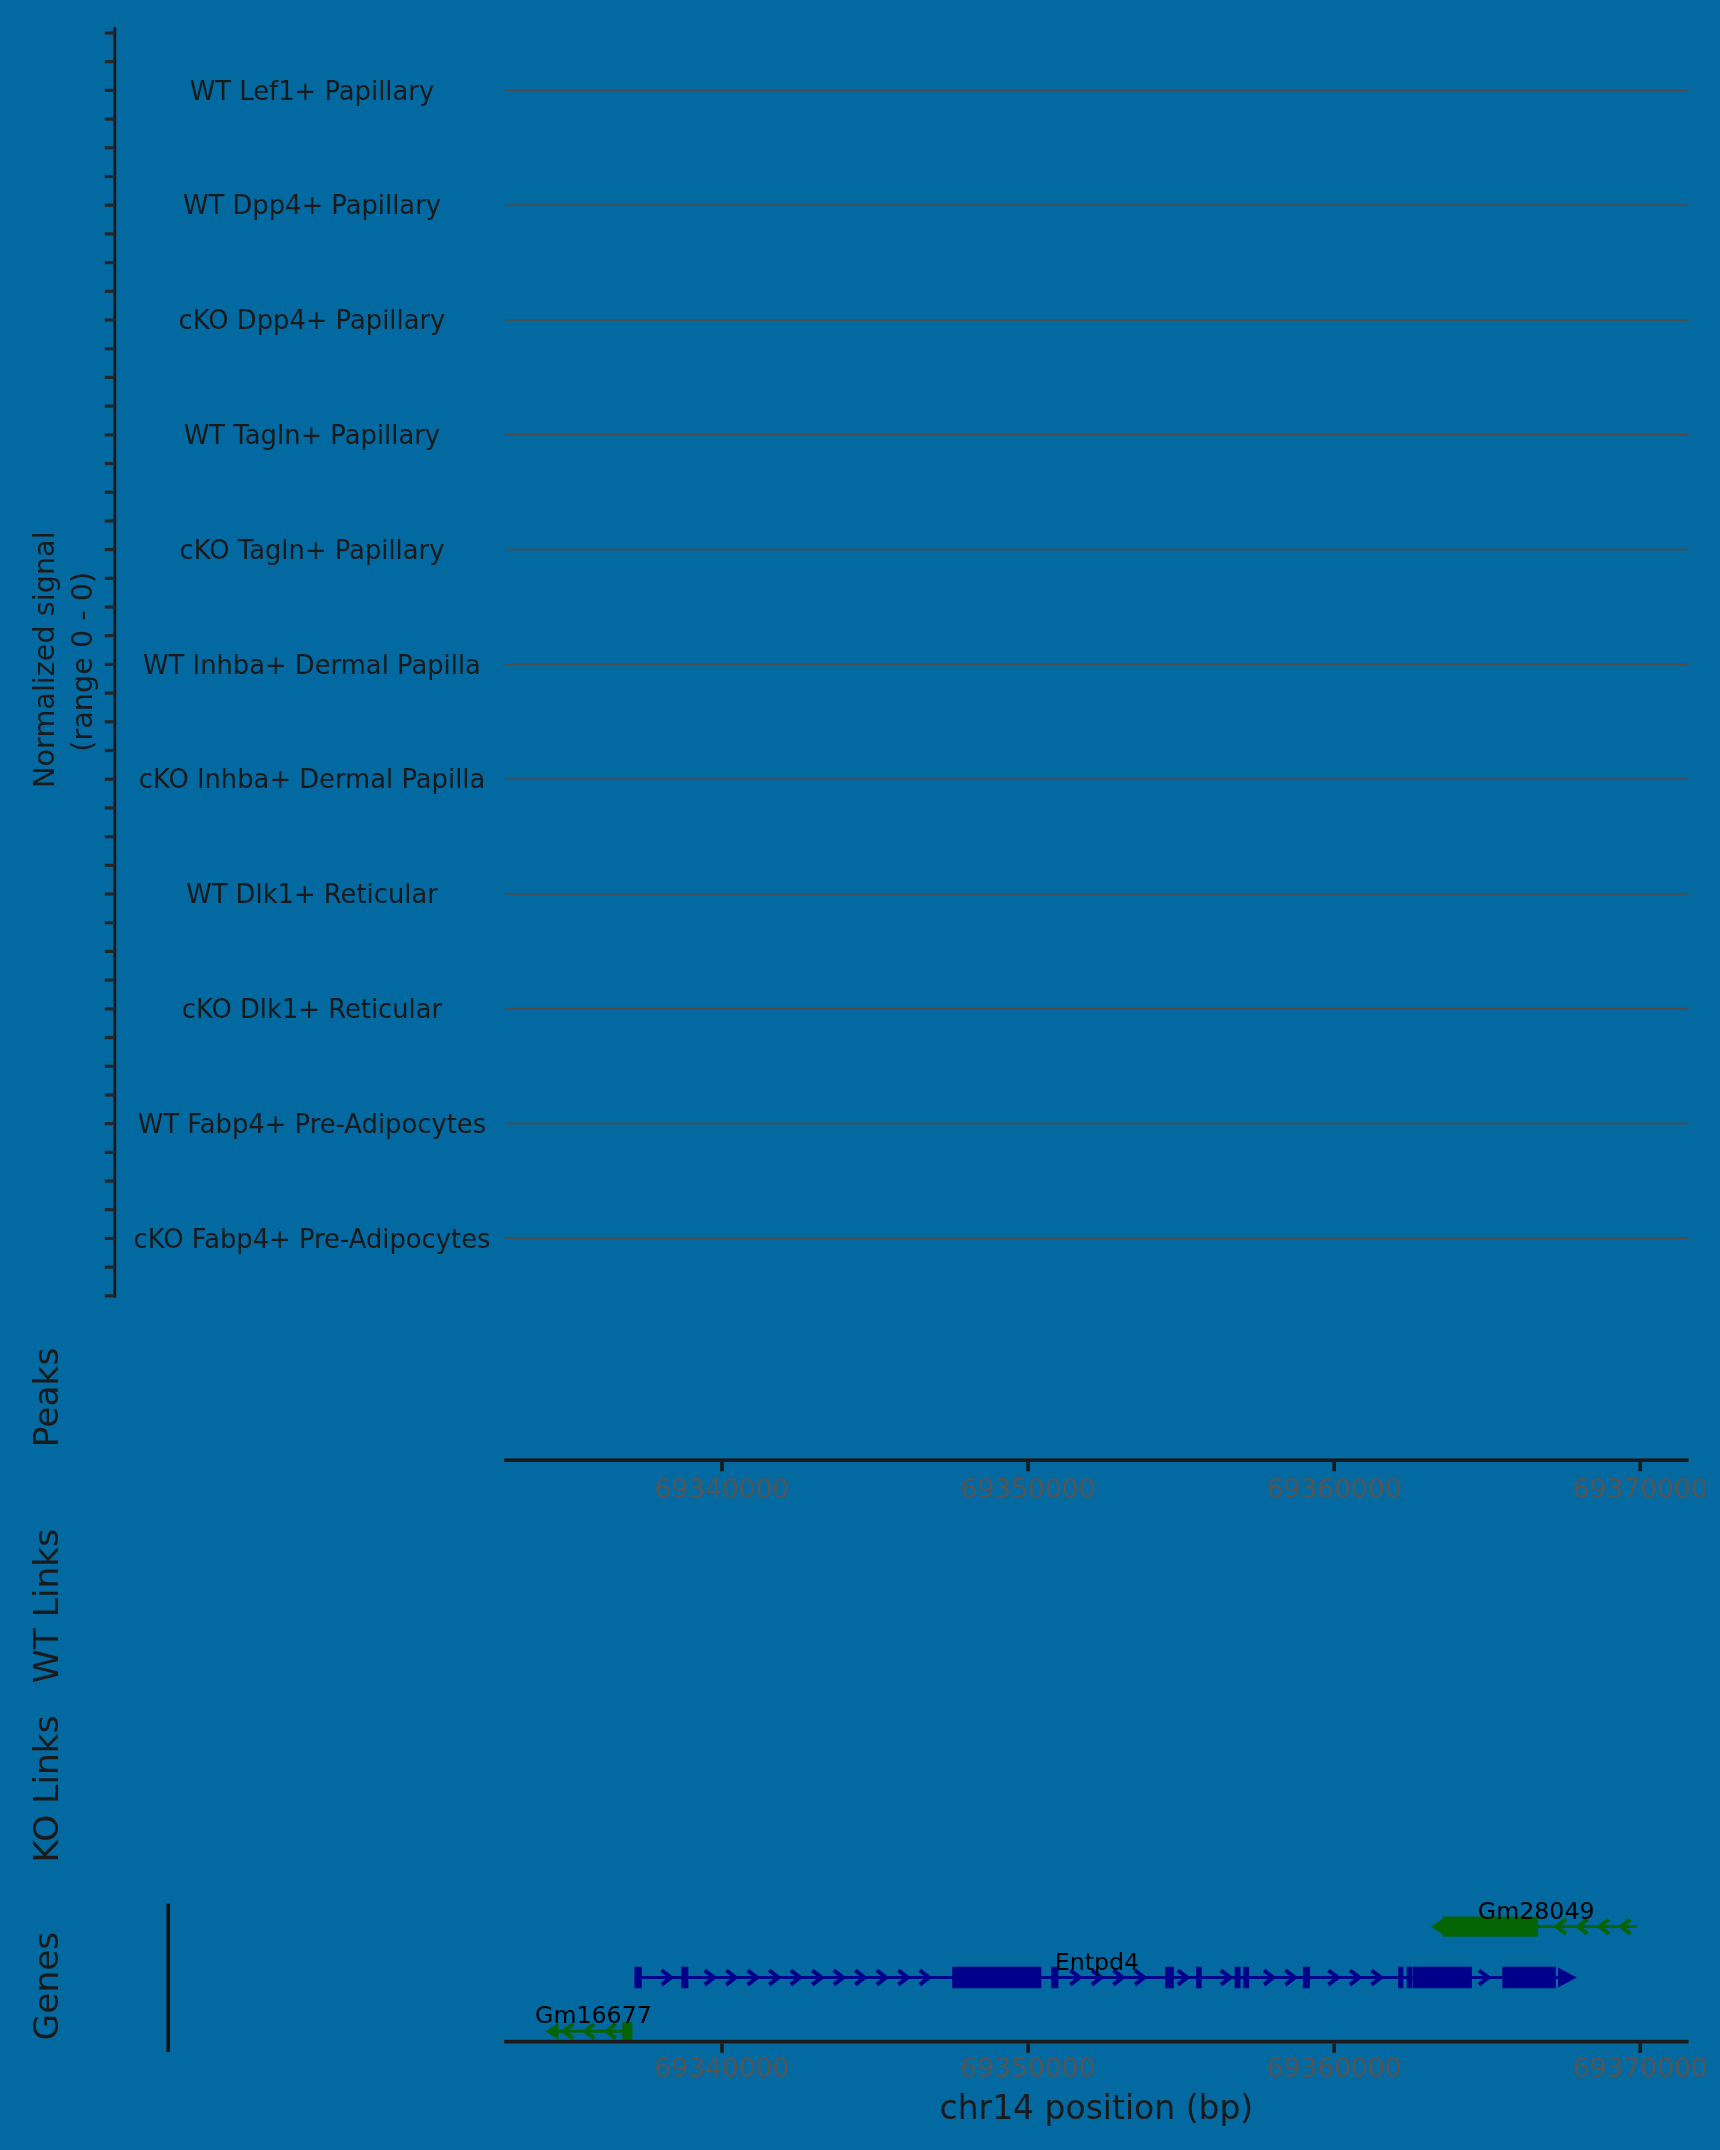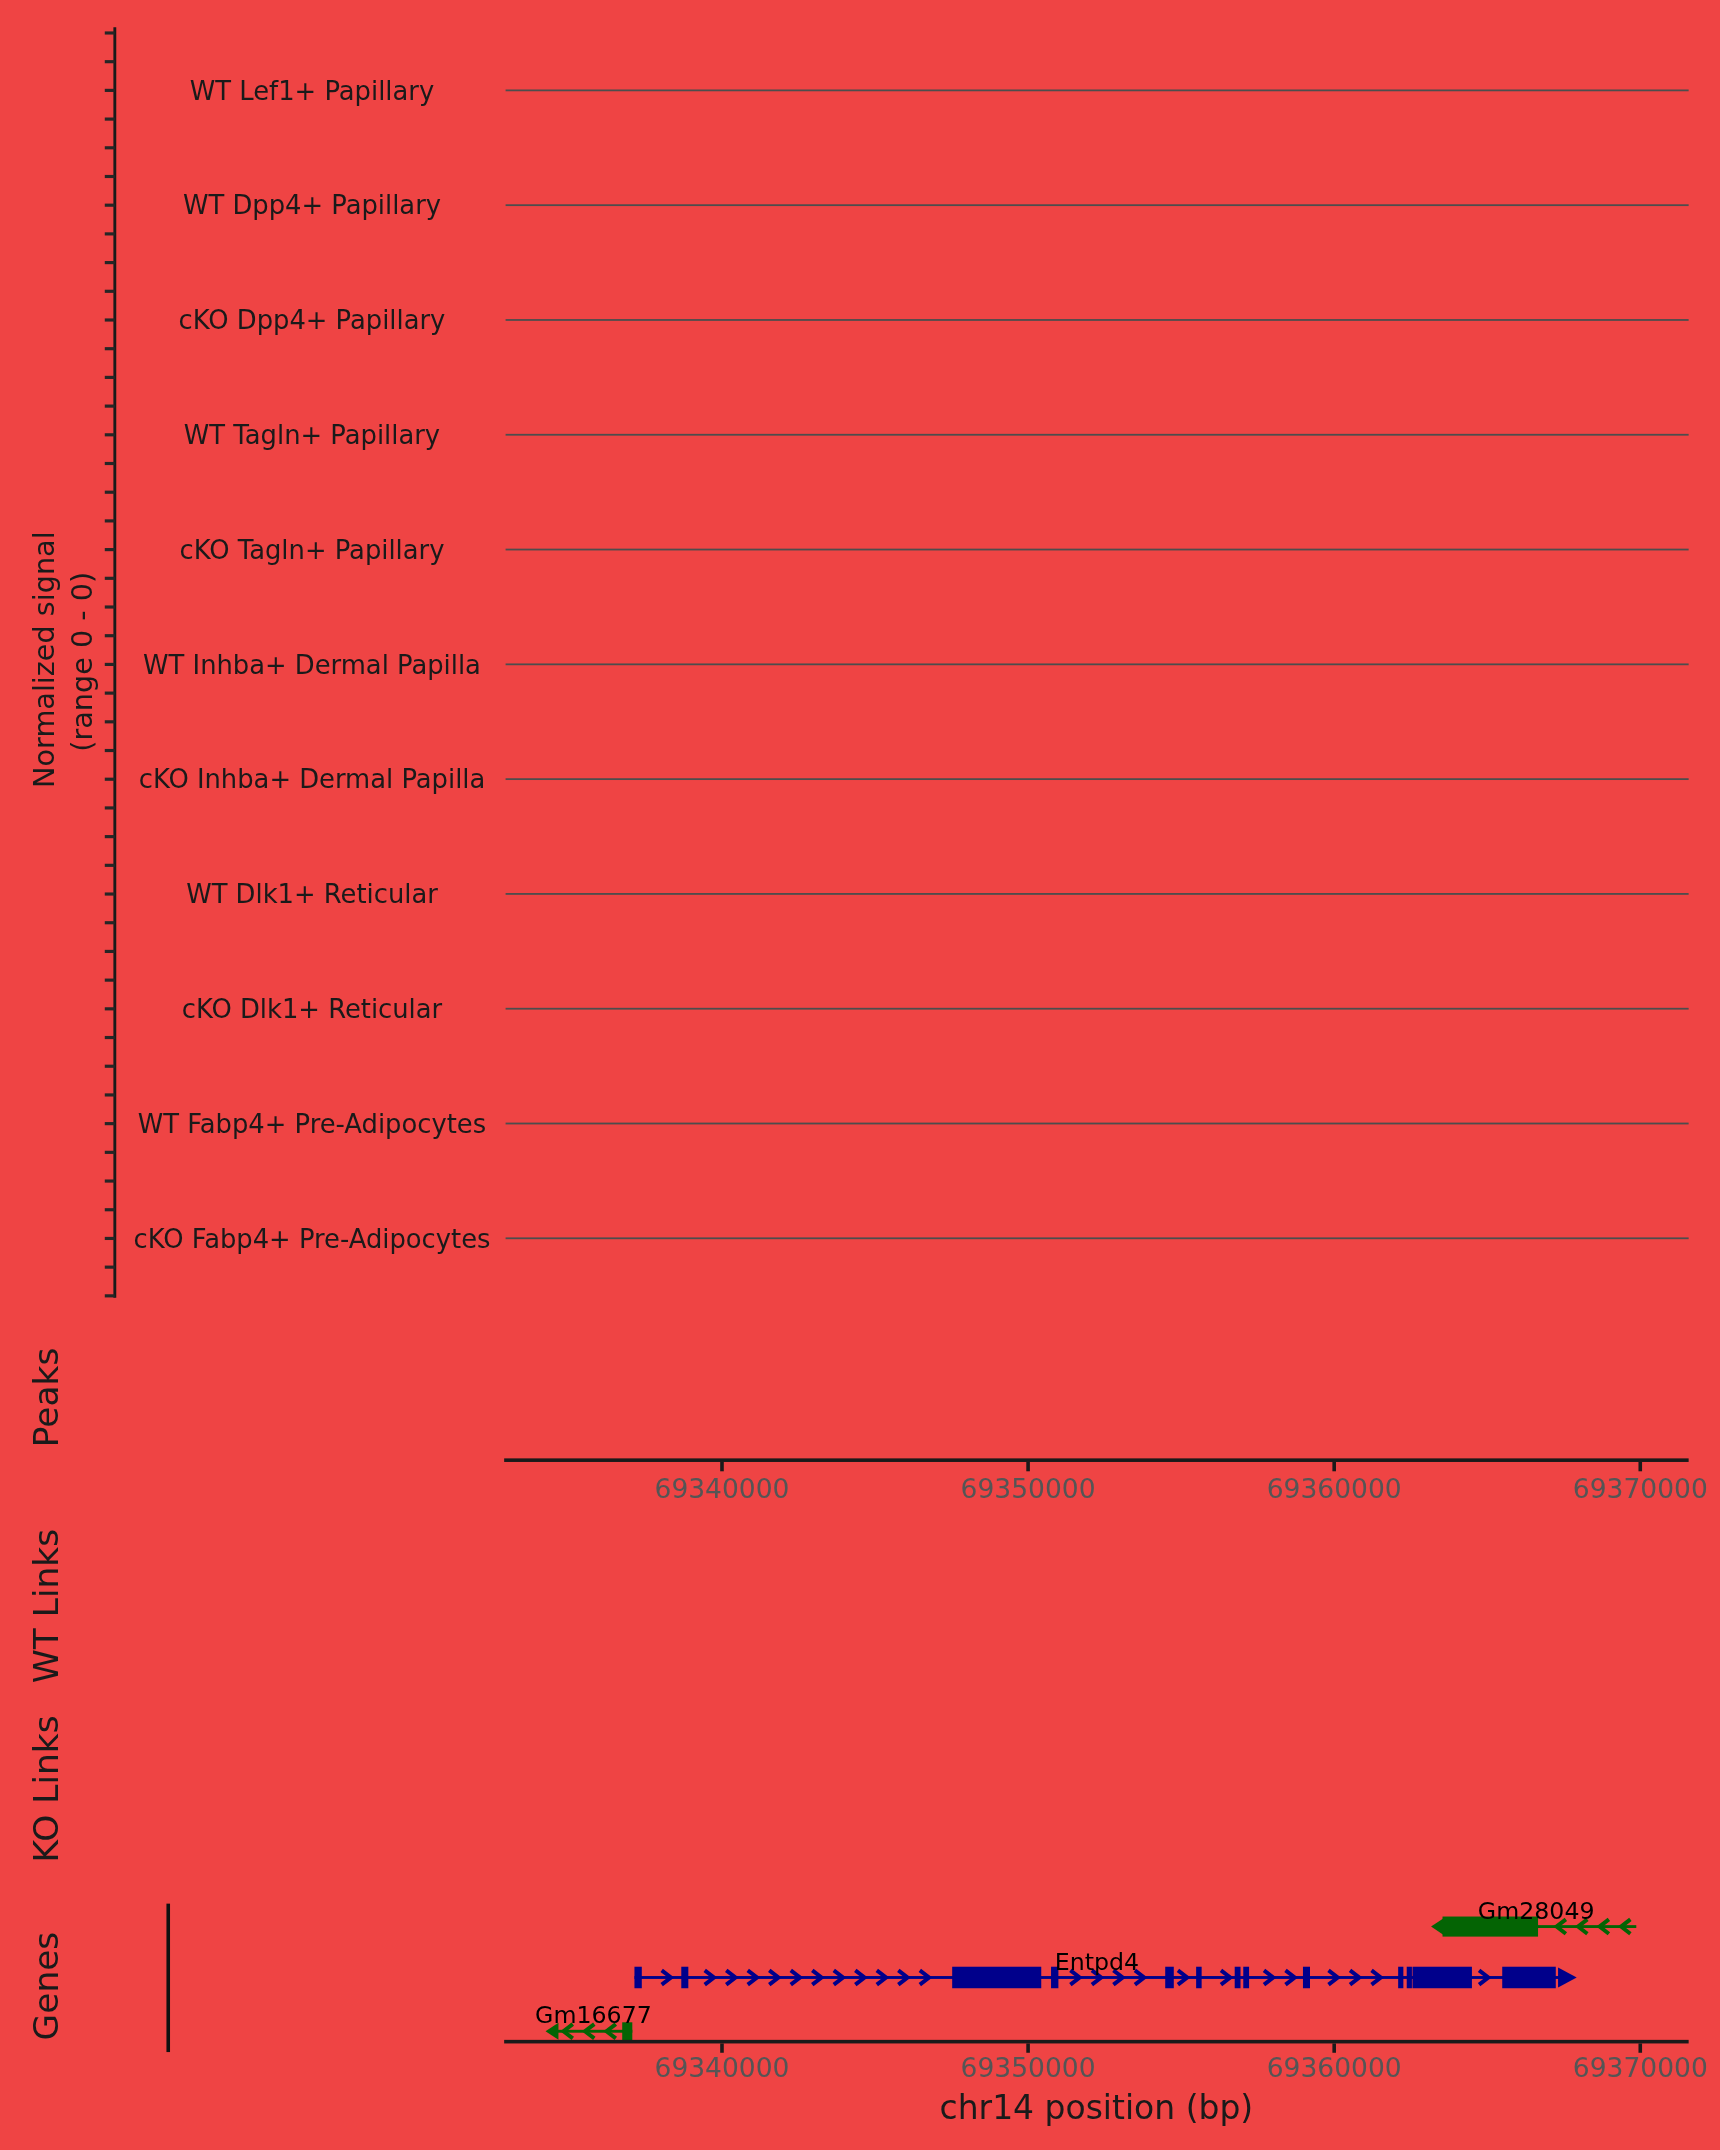--- a/index.html
+++ b/index.html
@@ -1,16 +1,16 @@
 <!DOCTYPE html>
 <html style="font-size:11.5px"><head>
 <meta charset="utf-8">
 <style>
   html,body{margin:0;padding:0;background:#ffffff;}
-  .canvas{position:relative;width:1721px;height:2151px;background:#ef4444;overflow:hidden;
+  .canvas{position:relative;width:1721px;height:2151px;background:#0369a1;overflow:hidden;
           font-family:"DejaVu Sans", "Liberation Sans", sans-serif;}
   svg text{font-family:"DejaVu Sans", "Liberation Sans", sans-serif;}
   .tracklab{font-size:36px;fill:#1a1a1a;}
   .seclab{font-size:48px;fill:#1a1a1a;}
   .ylab{font-size:40px;fill:#1a1a1a;}
   .ticklab{font-size:37px;fill:#555555;}
   .xlab{font-size:46px;fill:#1a1a1a;}
   .genelab{font-size:33px;fill:#000000;}
 </style>
 </head>

